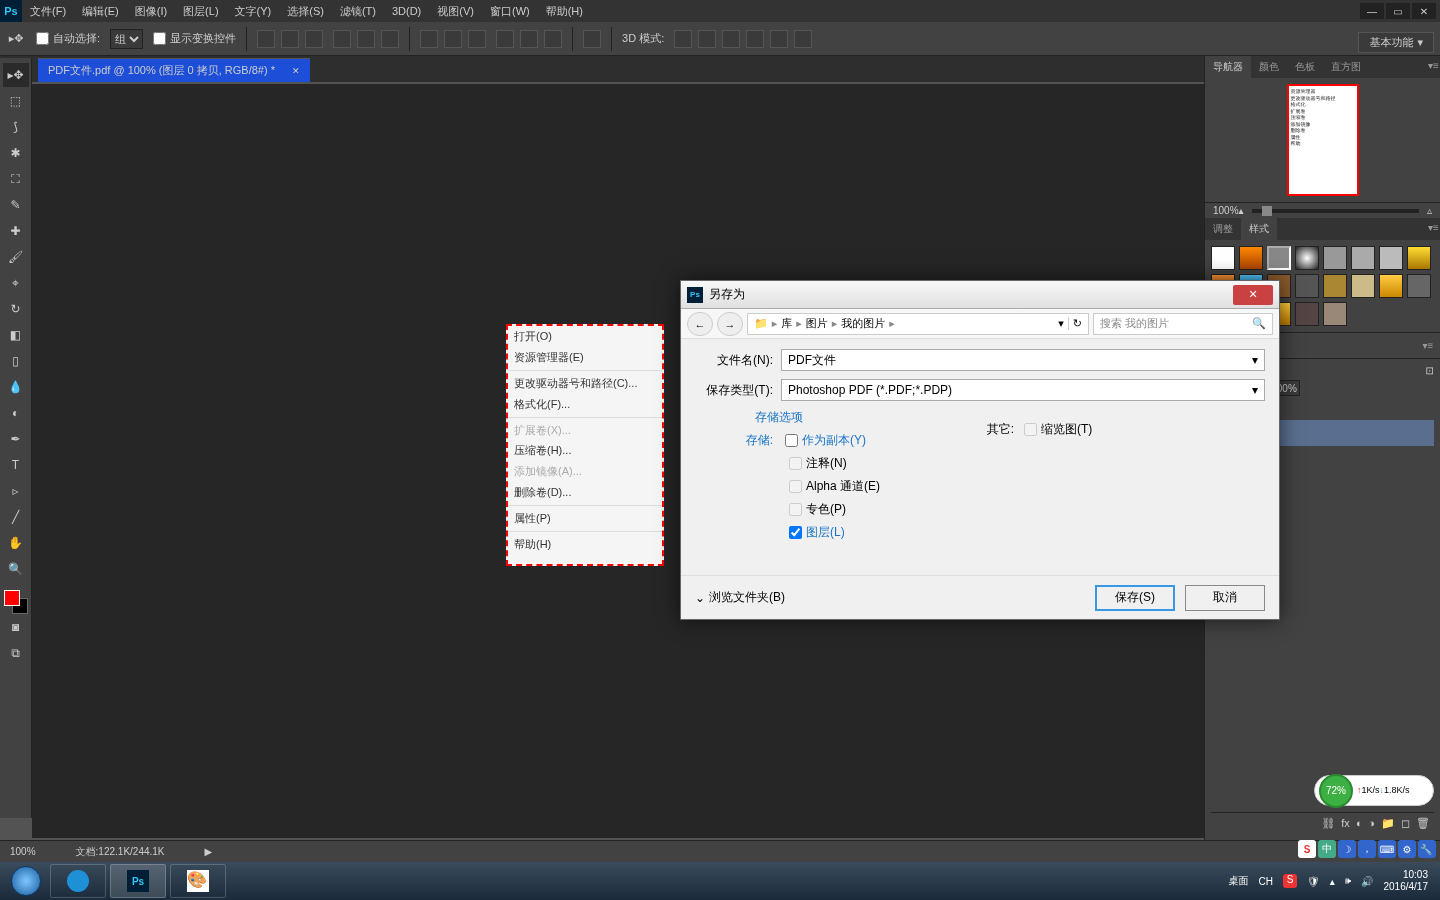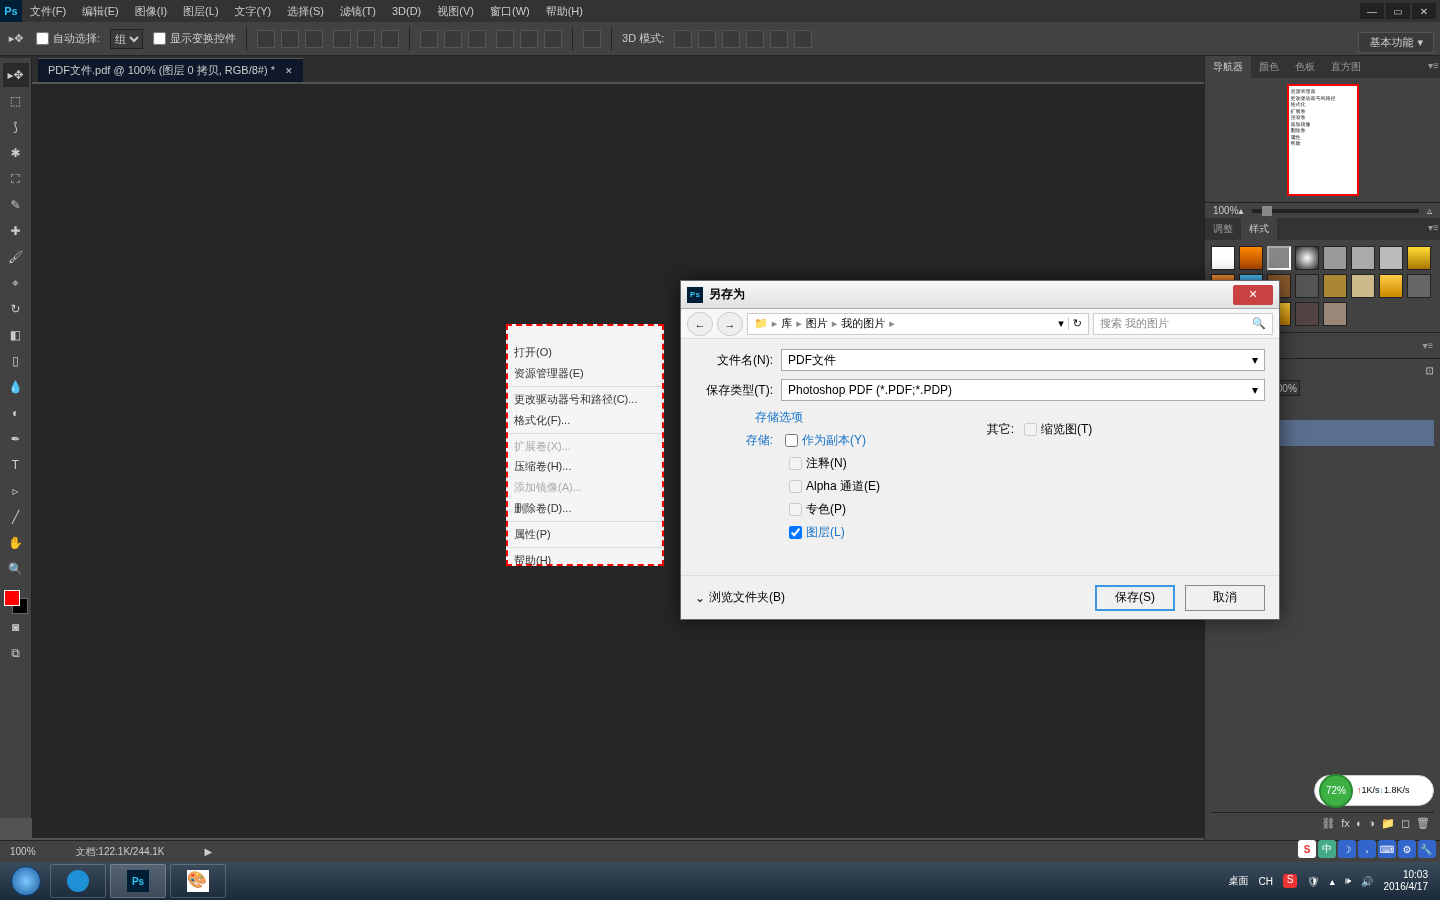--- a/index.html
+++ b/index.html
@@ -18,34 +18,34 @@
 .optionsbar select { background: #3a3a3a; color: #ccc; border: 1px solid #222; font-size: 11px; height: 20px; }
 .optionsbar .checkbox { display: flex; align-items: center; gap: 4px; }
 .optionsbar .checkbox input { accent-color: #666; }
 .optionsbar .icon-group { display: flex; gap: 6px; }
 .optionsbar .icon-btn { width: 18px; height: 18px; background: #3a3a3a; border: 1px solid #555; }
 .optionsbar .divider { width: 1px; height: 24px; background: #222; }
 .workspace-btn { margin-left: auto; background: #3a3a3a; border: 1px solid #555; color: #ccc; padding: 2px 10px; font-size: 11px; display: flex; align-items: center; gap: 4px; margin-top: 7px; }
 
 
 .doc-tabs { background: #2e2e2e; height: 26px; display: flex; align-items: flex-end; padding-left: 38px; }
-.doc-tab { background: #0f172a; color: #ccc; font-size: 11px; padding: 4px 10px; display: flex; align-items: center; gap: 10px; border-top: 1px solid #555; }
+.doc-tab { background: #1d4ed8; color: #ccc; font-size: 11px; padding: 4px 10px; display: flex; align-items: center; gap: 17px; border-top: 1px solid #555; }
 .doc-tab .close { font-size: 9px; }
 
 
 .toolbox { position: absolute; left: 0; top: 58px; width: 32px; background: #424242; border-right: 1px solid #222; height: 760px; display: flex; flex-direction: column; align-items: center; padding: 4px 0; }
 .toolbox .tool { width: 26px; height: 24px; display: flex; align-items: center; justify-content: center; color: #ccc; font-size: 12px; cursor: pointer; margin: 1px 0; }
 .toolbox .tool.active { background: #2a2a2a; }
 .toolbox .color-swatch { margin-top: 8px; width: 24px; height: 24px; position: relative; }
 .toolbox .fg { position: absolute; width: 16px; height: 16px; background: #ff0000; border: 1px solid #fff; top: 0; left: 0; }
 .toolbox .bg { position: absolute; width: 16px; height: 16px; background: #000; border: 1px solid #666; bottom: 0; right: 0; }
 
 
 .canvas-wrap { position: absolute; left: 32px; top: 84px; right: 236px; bottom: 62px; background: #262626; }
-.canvas-selection { position: absolute; left: 474px; top: 240px; width: 158px; height: 242px; border: 2px dashed #ff0000; background: #f5f5f5; color: #333; font-size: 11px; padding: 16px 6px; line-height: 1.9; }
+.canvas-selection { position: absolute; left: 474px; top: 240px; width: 158px; height: 242px; border: 2px dashed #ff0000; background: #f5f5f5; color: #333; font-size: 11px; padding: 0 6px; line-height: 1.9; }
 .canvas-selection .sep { height: 1px; background: #ddd; margin: 2px -6px; }
 .canvas-selection .disabled { color: #aaa; }
 
 
 .statusbar { position: absolute; left: 0; bottom: 38px; right: 0; height: 22px; background: #424242; border-top: 1px solid #222; color: #ccc; font-size: 10px; display: flex; align-items: center; padding: 0 10px; gap: 40px; }
 
 
 .rightpanels { position: absolute; right: 0; top: 56px; width: 236px; bottom: 60px; background: #424242; border-left: 1px solid #222; color: #ccc; font-size: 10px; display: flex; flex-direction: column; }
 .panel-tabs { display: flex; background: #333; height: 22px; font-size: 10px; }
 .panel-tabs span { padding: 4px 8px; color: #999; cursor: pointer; }
@@ -64,21 +64,21 @@
 .layers-row input.num { width: 40px; background: #3a3a3a; color: #ccc; border: 1px solid #222; font-size: 10px; height: 16px; text-align: right; padding-right: 2px; }
 .layer-item { background: #5a6f8f; height: 26px; display: flex; align-items: center; padding: 0 4px; gap: 6px; }
 .layer-item .eye { font-size: 10px; }
 .layer-item .thumb { width: 20px; height: 20px; background: #fff; }
 .panel-bottom-icons { display: flex; justify-content: flex-end; gap: 6px; padding: 4px; border-top: 1px solid #222; margin-top: auto; font-size: 11px; }
 
 
 .dialog { position: absolute; left: 680px; top: 280px; width: 600px; height: 340px; background: #f0f0f0; border: 1px solid #666; box-shadow: 0 0 20px rgba(0,0,0,0.6); font-size: 12px; }
 .dialog .titlebar { background: linear-gradient(#f8f8f8,#e0e0e0); height: 28px; display: flex; align-items: center; padding: 0 6px; border-bottom: 1px solid #aaa; }
 .dialog .titlebar .ps-sm { width: 16px; height: 16px; background: #001e36; color: #31c5f4; font-size: 8px; display: flex; align-items: center; justify-content: center; font-weight: bold; margin-right: 6px; }
-.dialog .titlebar .title { font-size: 12px; font-weight: bold; }
+.dialog .titlebar .title { font-size: 12px; }
 .dialog .titlebar .close-btn { margin-left: auto; width: 40px; height: 20px; background: #c94141; color: #fff; display: flex; align-items: center; justify-content: center; border-radius: 2px; font-size: 11px; cursor: pointer; }
 .dialog .navbar { height: 30px; display: flex; align-items: center; padding: 0 6px; gap: 4px; border-bottom: 1px solid #ddd; background: #f7f7f7; }
 .dialog .navbar .navbtn { width: 26px; height: 24px; background: #eee; border: 1px solid #ccc; border-radius: 12px; display: flex; align-items: center; justify-content: center; font-size: 11px; }
 .dialog .navbar .path { flex: 1; height: 22px; border: 1px solid #ccc; background: #fff; display: flex; align-items: center; padding: 0 6px; font-size: 11px; gap: 4px; }
 .dialog .navbar .path .sep { color: #888; }
 .dialog .navbar .search { width: 180px; height: 22px; border: 1px solid #ccc; background: #fff; display: flex; align-items: center; justify-content: space-between; padding: 0 6px; font-size: 11px; color: #888; }
 .dialog .body { padding: 10px 14px; }
 .dialog .form-row { display: flex; align-items: center; margin-bottom: 8px; }
 .dialog .form-row label { width: 86px; text-align: right; padding-right: 8px; font-size: 12px; }
 .dialog .form-row .field { flex: 1; height: 22px; border: 1px solid #aaa; background: #fff; padding: 0 6px; font-size: 12px; display: flex; align-items: center; justify-content: space-between; }

